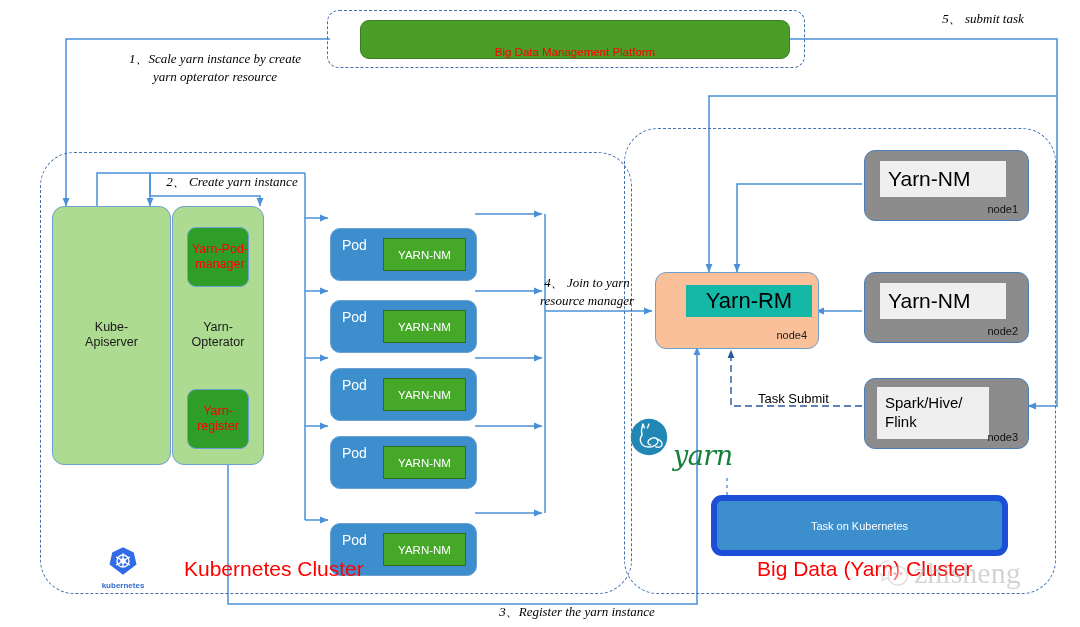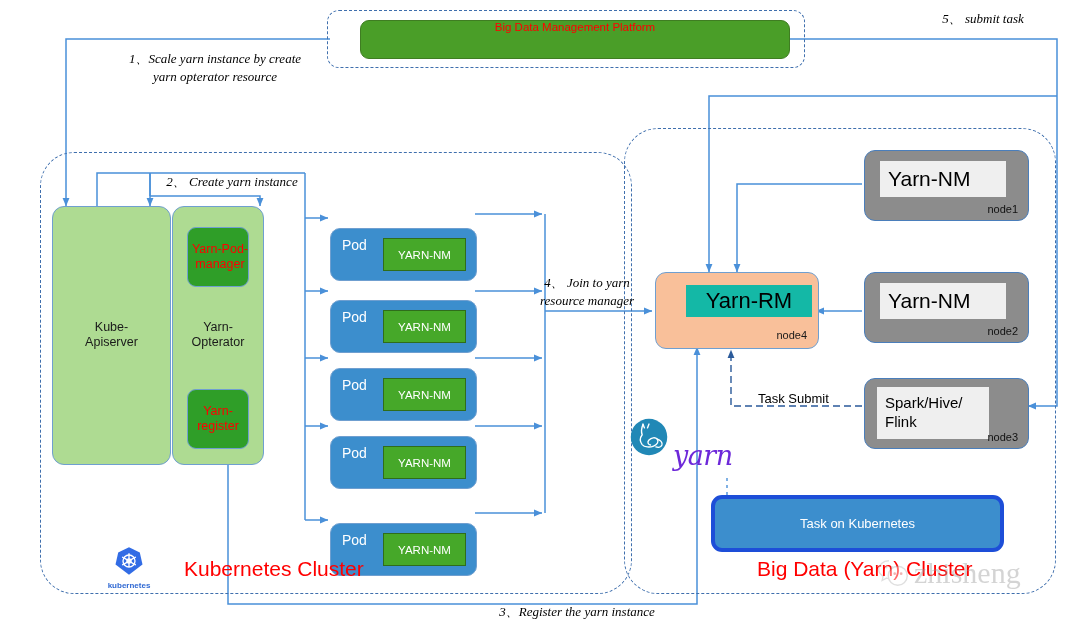--- a/index.html
+++ b/index.html
@@ -12,21 +12,21 @@
 
   
   .cluster{
     position:absolute;box-sizing:border-box;
     border:1.6px dashed #3f6fad;border-radius:34px;background:transparent;
   }
 
   
   .platform{
     background:#4a9e28;border:1px solid #3f7d22;border-radius:9px;
-    color:#ff0000;font-size:11.5px;display:flex;align-items:flex-start;
+    color:#ff0000;font-size:11.5px;display:flex;align-items:flex-end;
     justify-content:center;text-align:center;
   }
 
   
   .greenbox{
     background:#aedb92;border:1.4px solid #6f9fd0;border-radius:12px;
     display:flex;flex-direction:column;align-items:center;
     justify-content:center;color:#1a1a1a;font-size:12.5px;
     text-align:center;line-height:1.25;position:absolute;
   }
@@ -77,43 +77,43 @@
   .graynode .band{
     position:absolute;background:#efefef;display:flex;align-items:center;
     color:#000;padding-left:8px;
   }
   .graynode .nodelbl{
     position:absolute;right:10px;bottom:5px;color:#111;font-size:11px;
   }
 
   
   .taskbox{
-    position:absolute;background:#3c8ecd;border:4px solid #1d4ed8;
+    position:absolute;background:#3c8ecd;border:6px solid #1d4ed8;
     border-radius:11px;display:flex;align-items:center;
-    justify-content:center;color:#ffffff;font-size:13px;
+    justify-content:center;color:#ffffff;font-size:11px;
   }
 
   
   .annot{
     position:absolute;font-family:"Liberation Serif",serif;
     font-style:italic;font-size:13px;color:#000;line-height:1.35;text-align:center;
   }
   .plain{
     position:absolute;font-family:"Liberation Sans",sans-serif;
     font-size:13px;color:#000;font-style:normal;
   }
   .clusterlbl{
     position:absolute;color:#ff0000;font-size:21px;white-space:nowrap;
   }
 
   
   .k8slogo{position:absolute;text-align:center;}
   .k8slogo .cap{color:#3069d3;font-size:8px;font-weight:bold;margin-top:1px;}
   .yarnlogo{position:absolute;display:flex;align-items:center;gap:5px;}
-  .yarnlogo .word{color:#6d28d9;font-size:27px;font-family:"DejaVu Serif",serif;
+  .yarnlogo .word{color:#15803d;font-size:27px;font-family:"DejaVu Serif",serif;
     font-style:italic;letter-spacing:-0.5px;margin-top:38px;}
   .watermark{position:absolute;display:flex;align-items:center;gap:4px;opacity:.42;}
   .watermark .wtext{color:#9a9a9a;font-size:30px;font-family:"Liberation Serif",serif;}
 </style>
 </head>
 <body>
 
 <div id="stage">
 
   <svg class="layer" viewBox="0 0 1080 627">
@@ -263,21 +263,21 @@
 
   <div class="annot" style="left:527px;top:274px;width:120px;">4、 Join to yarn<br>resource manager</div>
 
   <div class="annot" style="left:893px;top:10px;width:180px;">5、 submit task</div>
 
   <div class="plain" style="left:758px;top:391px;">Task Submit</div>
 
   <div class="clusterlbl" style="left:757px;top:557px;">Big Data (Yarn) Cluster</div>
   <div class="clusterlbl" style="left:184px;top:557px;">Kubernetes Cluster</div>
 
-  <div class="k8slogo" style="left:106px;top:546px;width:46px;">
+  <div class="k8slogo" style="left:100px;top:546px;width:46px;">
     <svg width="30" height="30" viewBox="0 0 100 100">
       <polygon points="50,4 86,22 95,62 50,96 5,62 14,22" fill="#326ce5"></polygon>
       <g stroke="#ffffff" stroke-width="4.5" fill="none">
         <circle cx="50" cy="50" r="20"></circle>
         <circle cx="50" cy="50" r="7" fill="#ffffff"></circle>
         <line x1="50" y1="30" x2="50" y2="70"></line>
         <line x1="32" y1="39" x2="68" y2="61"></line>
         <line x1="32" y1="61" x2="68" y2="39"></line>
         <line x1="50" y1="24" x2="50" y2="30"></line>
         <line x1="27" y1="37" x2="32" y2="39"></line>

